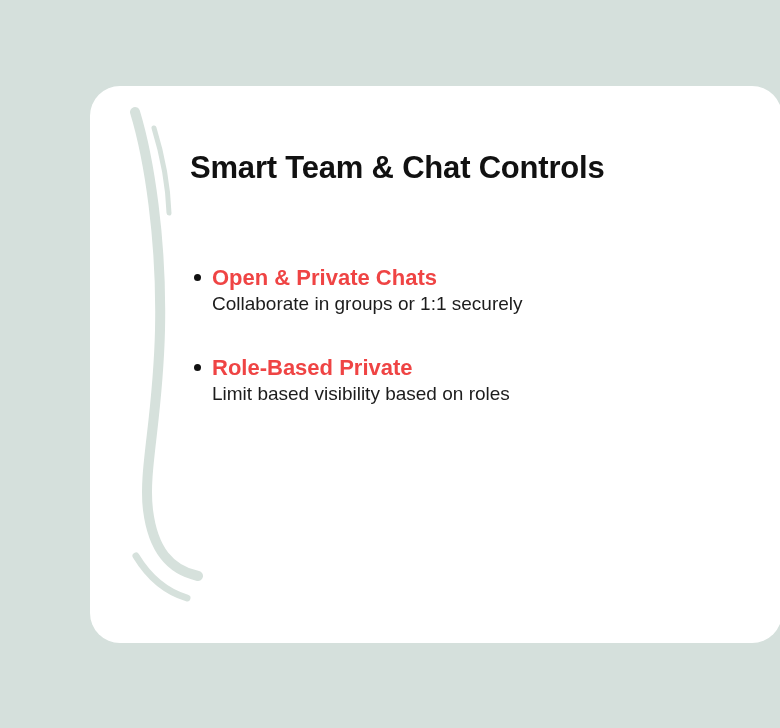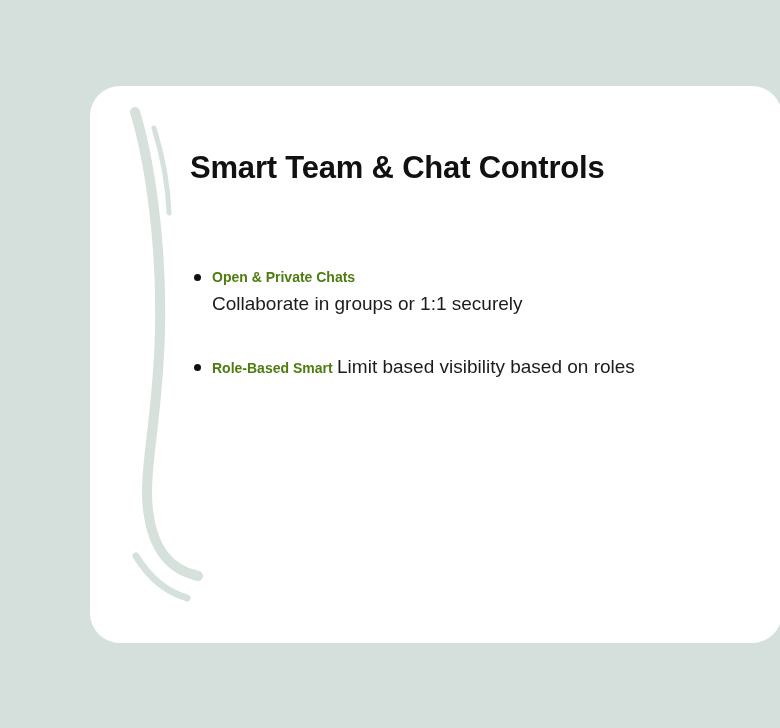--- a/index.html
+++ b/index.html
@@ -65,23 +65,23 @@
     flex: 0 0 auto;
     width: 7px;
     height: 7px;
     border-radius: 50%;
     background: #111111;
     margin-top: 10px;
     margin-right: 11px;
   }
   .bullet-text { display: block; }
   .bullet-heading {
-    font-size: 14px;
+    font-size: 22px;
     font-weight: 700;
-    color: #4d7c0f;
+    color: #ef4444;
     line-height: 27px;
     white-space: nowrap;
   }
   .bullet-desc {
     font-size: 19px;
     font-weight: 400;
     color: #1c1c1c;
     line-height: 26px;
     margin-top: 4px;
     white-space: nowrap;
@@ -108,20 +108,20 @@
         <span class="bullet-text">
           <span class="bullet-heading">Open &amp; Private Chats</span>
           <span class="bullet-desc">Collaborate in groups or 1:1 securely</span>
         </span>
       </li>
 
 
       <li class="bullet-item">
         <span class="bullet-dot"></span>
         <span class="bullet-text">
-          <span class="bullet-heading">Role-Based Smart</span>
+          <span class="bullet-heading">Role-Based Private</span>
           <span class="bullet-desc">Limit based visibility based on roles</span>
         </span>
       </li>
 
     </ul>
   </div>
 </div>
 
 </body></html>

